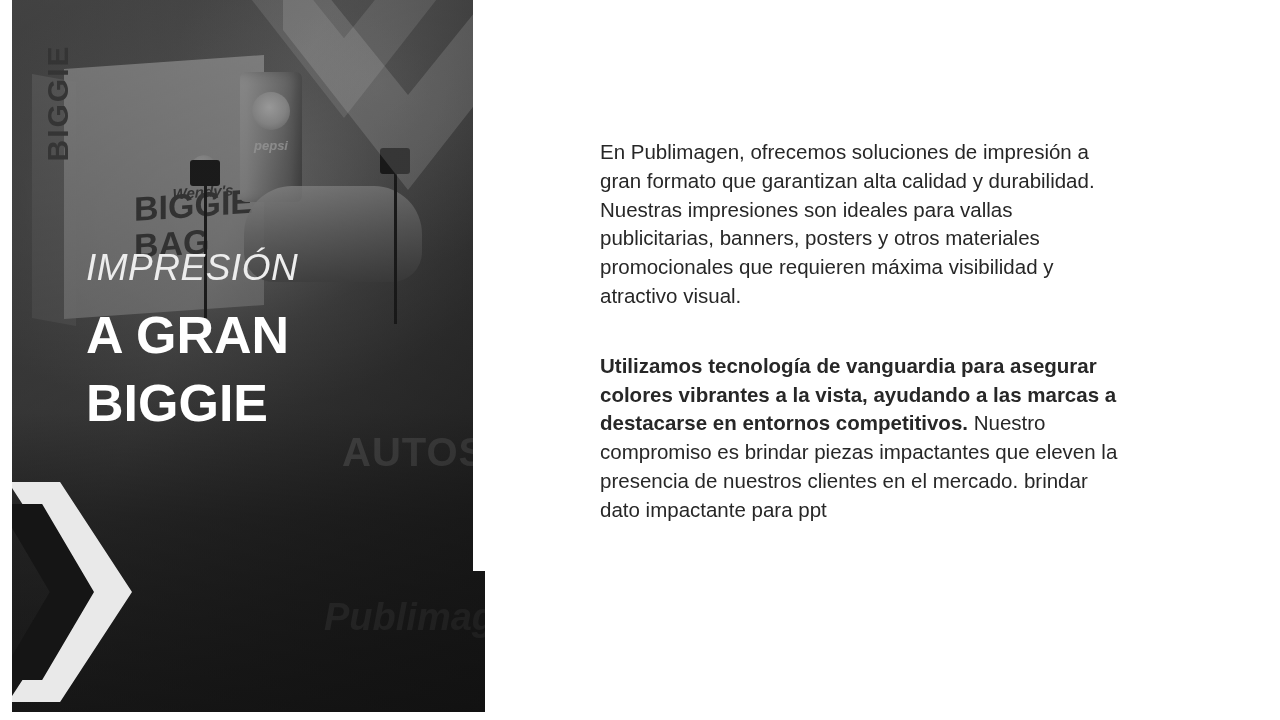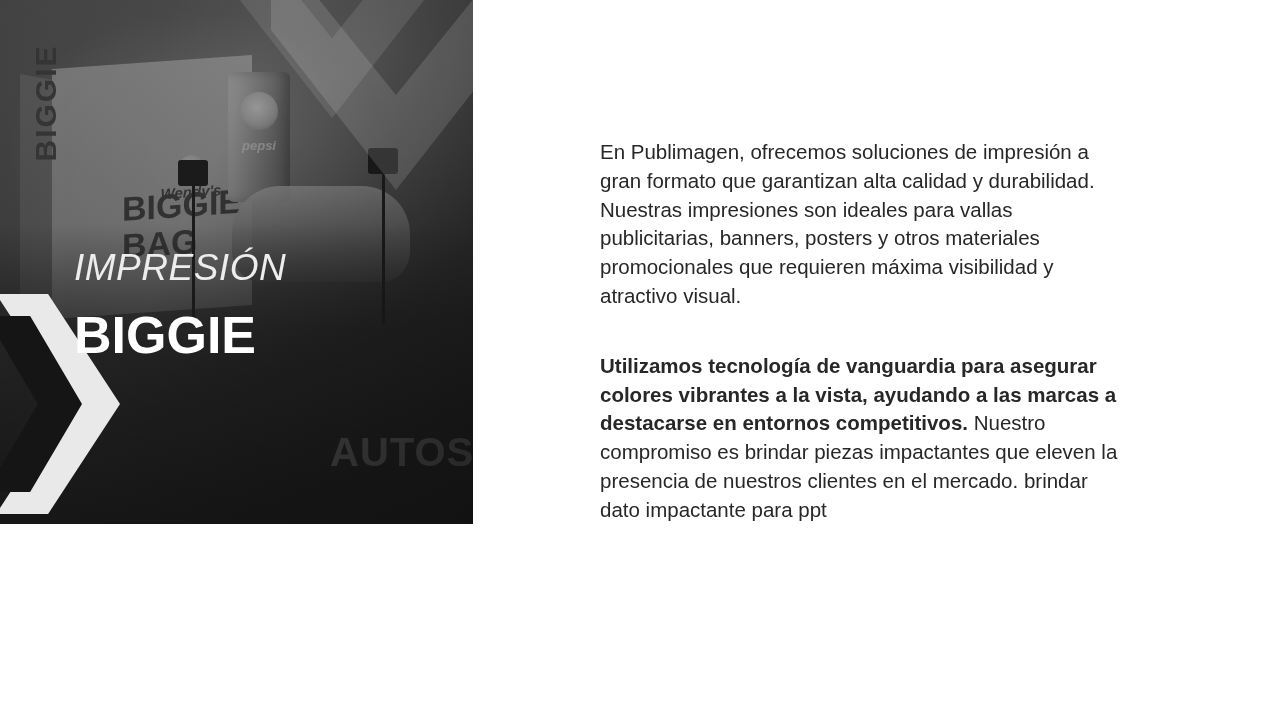--- a/index.html
+++ b/index.html
@@ -15,24 +15,24 @@
   .slide {
     position: relative;
     width: 1280px;
     height: 720px;
     background: #ffffff;
   }
 
   
   .left-panel {
     position: absolute;
-    left: 0;
+    left: 12px;
     top: 0;
     width: 473px;
-    height: 524px;
+    height: 712px;
     overflow: hidden;
     background: #3a3a3a;
   }
 
   
   .photo-base {
     position: absolute;
     inset: 0;
     background:
       radial-gradient(ellipse 420px 300px at 42% 28%, rgba(225,225,225,0.55) 0%, rgba(150,150,150,0.22) 45%, rgba(0,0,0,0) 72%),
@@ -341,20 +341,21 @@
     <div class="photo-tint"></div>
 
     <div class="chevron-top"></div>
     <div class="chevron-top2"></div>
 
     <div class="chevron-bl-outer"></div>
     <div class="chevron-bl-inner"></div>
 
     <div class="headline">
       <div class="headline-eyebrow">IMPRESIÓN</div>
+      <div class="headline-main">A GRAN</div>
       <div class="headline-main">BIGGIE</div>
     </div>
   </div>
 
   <div class="right-panel">
     <div class="body-copy">
       <p class="para">En Publimagen, ofrecemos soluciones de impresión a gran formato que garantizan alta calidad y durabilidad. Nuestras impresiones son ideales para vallas publicitarias, banners, posters y otros materiales promocionales que requieren máxima visibilidad y atractivo visual.</p>
       <p class="para"><span class="bold-lead">Utilizamos tecnología de vanguardia para asegurar colores vibrantes a la vista, ayudando a las marcas a destacarse en entornos competitivos.</span><span> Nuestro compromiso es brindar piezas impactantes que eleven la presencia de nuestros clientes en el mercado. brindar dato impactante para ppt</span></p>
     </div>
   </div>

